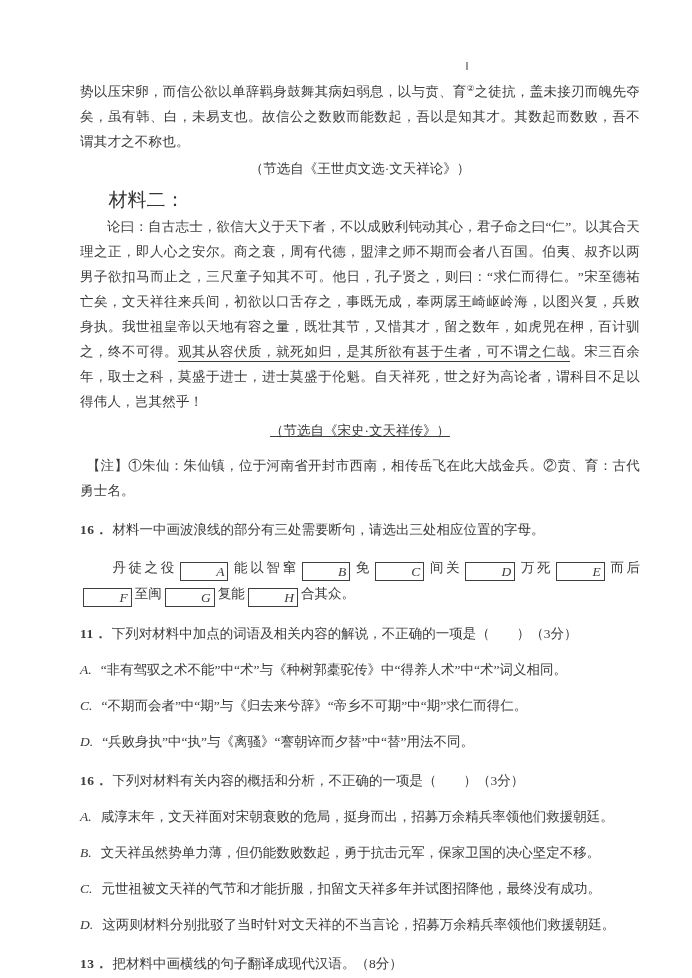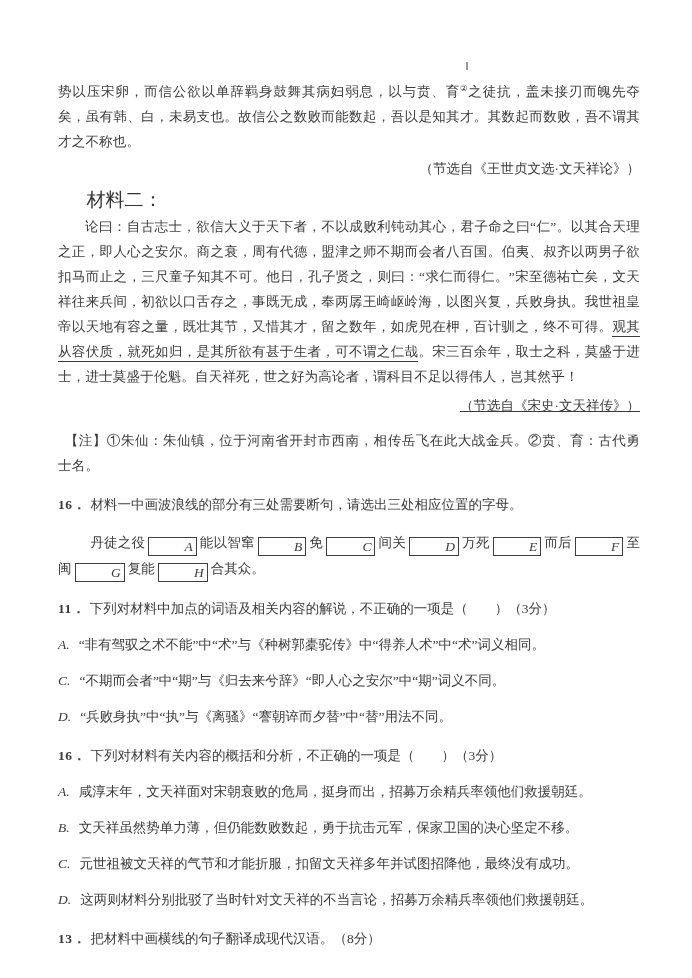--- a/index.html
+++ b/index.html
@@ -2,38 +2,38 @@
 <html><head>
 <meta charset="utf-8">
 <style>
   html,body { margin:0; padding:0; background:#e9e9e9; }
   .page {
     position:relative;
     width:692px; height:978px;
     margin:0 auto;
     background:#ffffff;
     box-sizing:border-box;
-    padding:76px 52px 0 58px;
+    padding:76px 52px 0 80px;
     font-family:"Liberation Serif","DejaVu Serif",serif;
     color:#3b3b3b;
     overflow:hidden;
   }
   .para {
     margin:0;
     font-size:13.5px;
     line-height:25px;
     text-align:justify;
     letter-spacing:0.2px;
   }
   .indent2 { text-indent:2em; }
   .attr {
     margin:2px 0 0 0;
     font-size:13.5px;
     line-height:25px;
-    text-align:right;
+    text-align:center;
   }
   .heading {
     margin:6px 0 2px 0;
     font-size:19px;
     line-height:25px;
     font-weight:normal;
     text-indent:1.5em;
     font-family:"Liberation Sans","DejaVu Sans",sans-serif;
     color:#353535;
   }
@@ -111,21 +111,21 @@
   <p class="para note">【注】①朱仙：朱仙镇，位于河南省开封市西南，相传岳飞在此大战金兵。②贲、育：古代勇士名。</p>
 
   <div>
     <p class="qstem"><span class="qnum">16．</span><span>材料一中画波浪线的部分有三处需要断句，请选出三处相应位置的字母。</span></p>
     <p class="qline q10-line"><span>丹徒之役</span><span class="box">A</span><span>能以智窜</span><span class="box">B</span><span>免</span><span class="box">C</span><span>间关</span><span class="box">D</span><span>万死</span><span class="box">E</span><span>而后</span><span class="box">F</span><span>至闽</span><span class="box">G</span><span>复能</span><span class="box">H</span><span>合其众。</span></p>
   </div>
 
   <div>
     <p class="qstem"><span class="qnum">11．</span><span>下列对材料中加点的词语及相关内容的解说，不正确的一项是（　　）（3分）</span></p>
     <p class="qline opt"><span class="opt-label">A.</span><span>“非有驾驭之术不能”中“术”与《种树郭橐驼传》中“得养人术”中“术”词义相同。</span></p>
-    <p class="qline opt"><span class="opt-label">C.</span><span>“不期而会者”中“期”与《归去来兮辞》“即人心之安尔”中“期”词义不同。</span></p>
+    <p class="qline opt"><span class="opt-label">C.</span><span>“不期而会者”中“期”与《归去来兮辞》“帝乡不可期”中“期”求仁而得仁。</span></p>
     <p class="qline opt"><span class="opt-label">D.</span><span>“兵败身执”中“执”与《离骚》“謇朝谇而夕替”中“替”用法不同。</span></p>
   </div>
 
   <div>
     <p class="qstem"><span class="qnum">16．</span><span>下列对材料有关内容的概括和分析，不正确的一项是（　　）（3分）</span></p>
     <p class="qline opt"><span class="opt-label">A.</span><span>咸淳末年，文天祥面对宋朝衰败的危局，挺身而出，招募万余精兵率领他们救援朝廷。</span></p>
     <p class="qline opt"><span class="opt-label">B.</span><span>文天祥虽然势单力薄，但仍能数败数起，勇于抗击元军，保家卫国的决心坚定不移。</span></p>
     <p class="qline opt"><span class="opt-label">C.</span><span>元世祖被文天祥的气节和才能折服，扣留文天祥多年并试图招降他，最终没有成功。</span></p>
     <p class="qline opt"><span class="opt-label">D.</span><span>这两则材料分别批驳了当时针对文天祥的不当言论，招募万余精兵率领他们救援朝廷。</span></p>
   </div>

